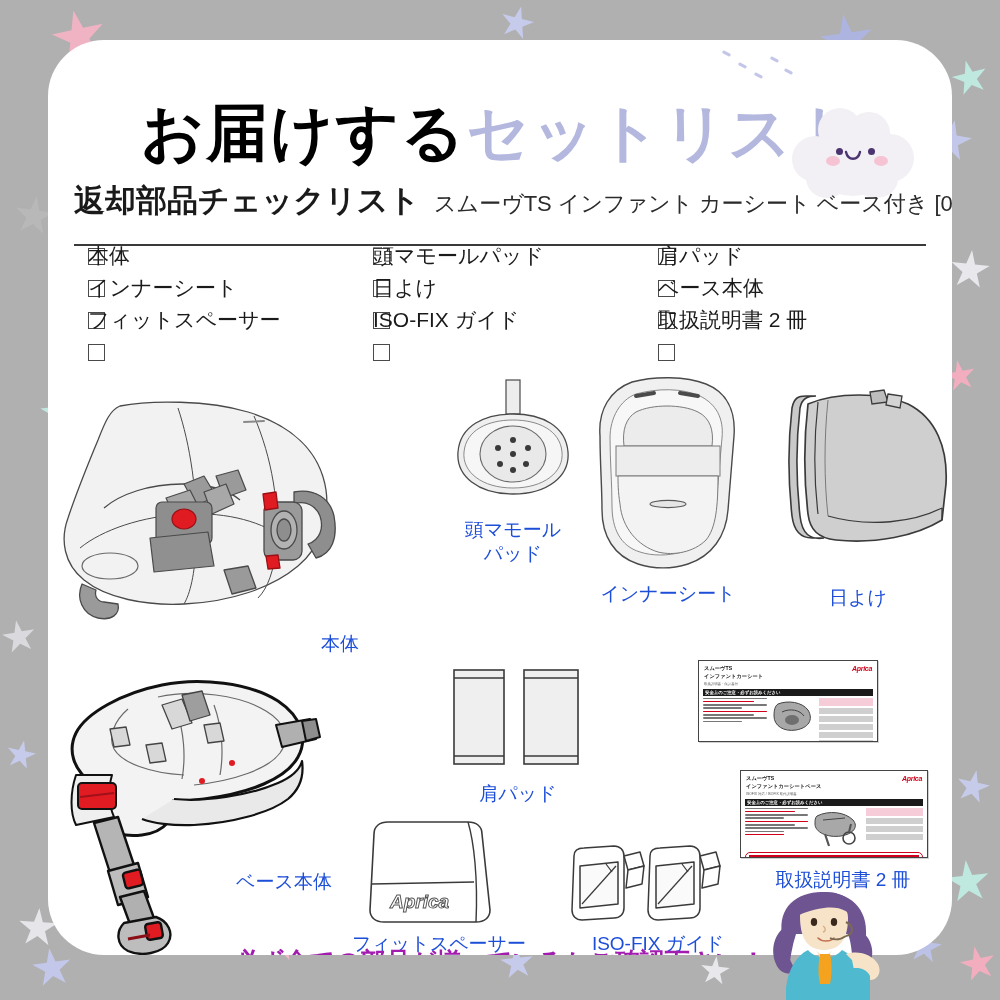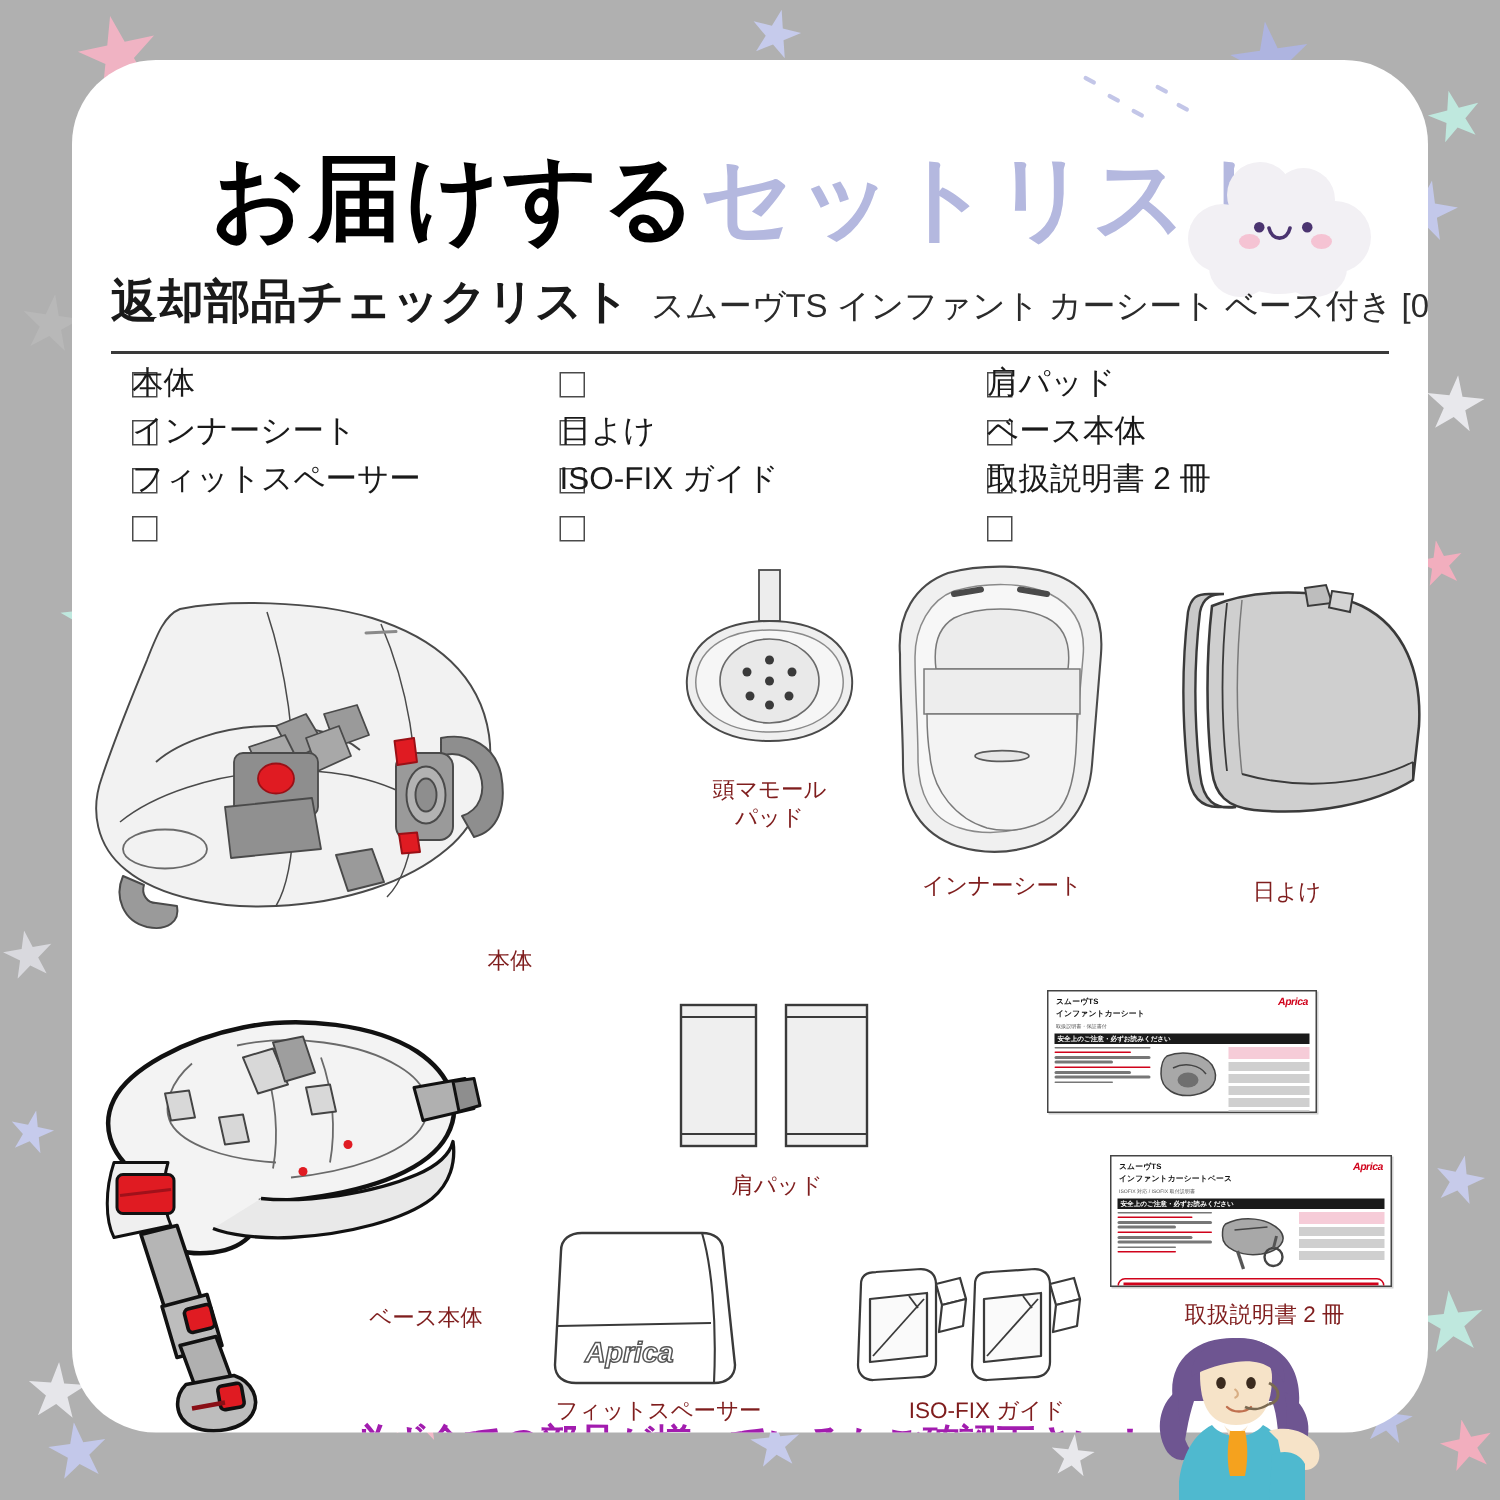--- a/index.html
+++ b/index.html
@@ -51,21 +51,21 @@
   .cloud .cheek{background:#f5c3d3;border-radius:50%;width:14px;height:10px;}
   .cloud .chL{left:38px;top:58px;}
   .cloud .chR{left:86px;top:58px;}
 
   
   .sparkle{position:absolute;width:9px;height:3px;background:#c3c6e8;border-radius:2px;}
 
   
   .sec-head{
     position:absolute;left:26px;top:140px;width:852px;
-    border-bottom:2px solid #3a3a3a;padding-bottom:12px;
+    border-bottom:2px solid #3a3a3a;padding-bottom:22px;
     display:flex;align-items:baseline;white-space:nowrap;
   }
   .sec-head h2{
     margin:0;font-size:31px;font-weight:700;color:#1a1a1a;letter-spacing:0px;
   }
   .sec-head .sub{
     margin-left:14px;font-size:22px;color:#2b2b2b;font-weight:400;letter-spacing:0px;
   }
 
   
@@ -77,21 +77,21 @@
   .chk{display:flex;align-items:center;height:32px;white-space:nowrap;}
   .chk .box{
     width:15px;height:15px;border:1.6px solid #4a4a4a;
     display:inline-block;flex:0 0 auto;margin-right:9px;background:#fff;
   }
   .chk .lbl{font-size:21px;color:#1a1a1a;}
 
   
   .illus{position:absolute;left:0;top:330px;width:904px;height:585px;}
   .lbl{
-    position:absolute;font-size:15px;color:#7f1d1d;text-align:center;
+    position:absolute;font-size:19px;color:#1d4ed8;text-align:center;
     white-space:nowrap;line-height:1.25;
   }
 
   svg{display:block;overflow:visible;}
 
   
   .manual{
     position:absolute;background:#fff;border:1px solid #444;
     box-shadow:1px 1px 0 rgba(0,0,0,.18);
     overflow:hidden;
@@ -188,20 +188,21 @@
         <span class="sub">スムーヴTS インファント カーシート ベース付き [0-552]</span>
       </div>
 
       <div class="checklist" id="checklist">
           <div class="chk">
             <span class="box"></span>
             <span class="lbl">本体</span>
           </div>
           <div class="chk">
             <span class="box"></span>
+            <span class="lbl">頭マモールパッド</span>
           </div>
           <div class="chk">
             <span class="box"></span>
             <span class="lbl">肩パッド</span>
           </div>
           <div class="chk">
             <span class="box"></span>
             <span class="lbl">インナーシート</span>
           </div>
           <div class="chk">

